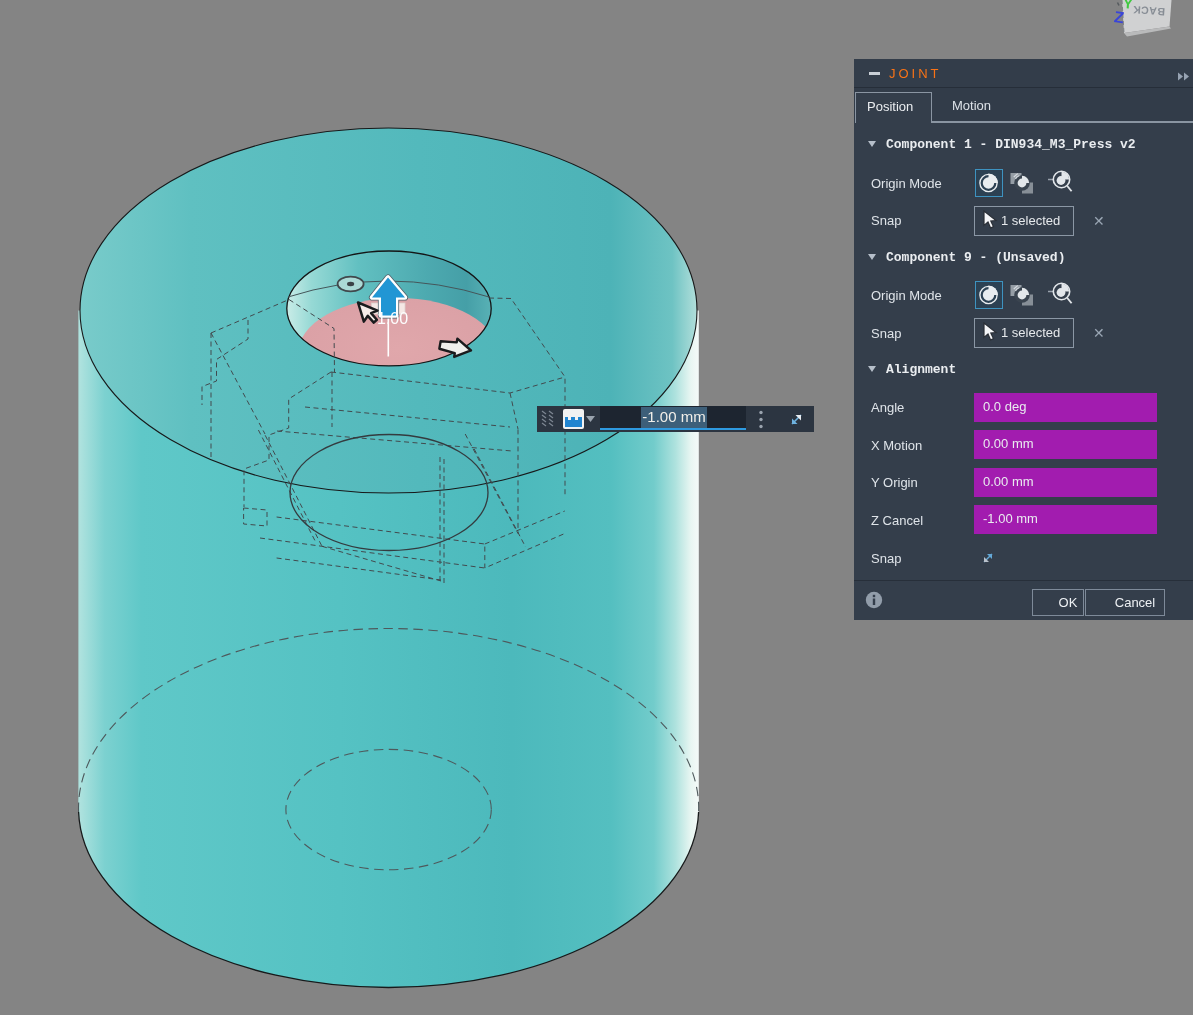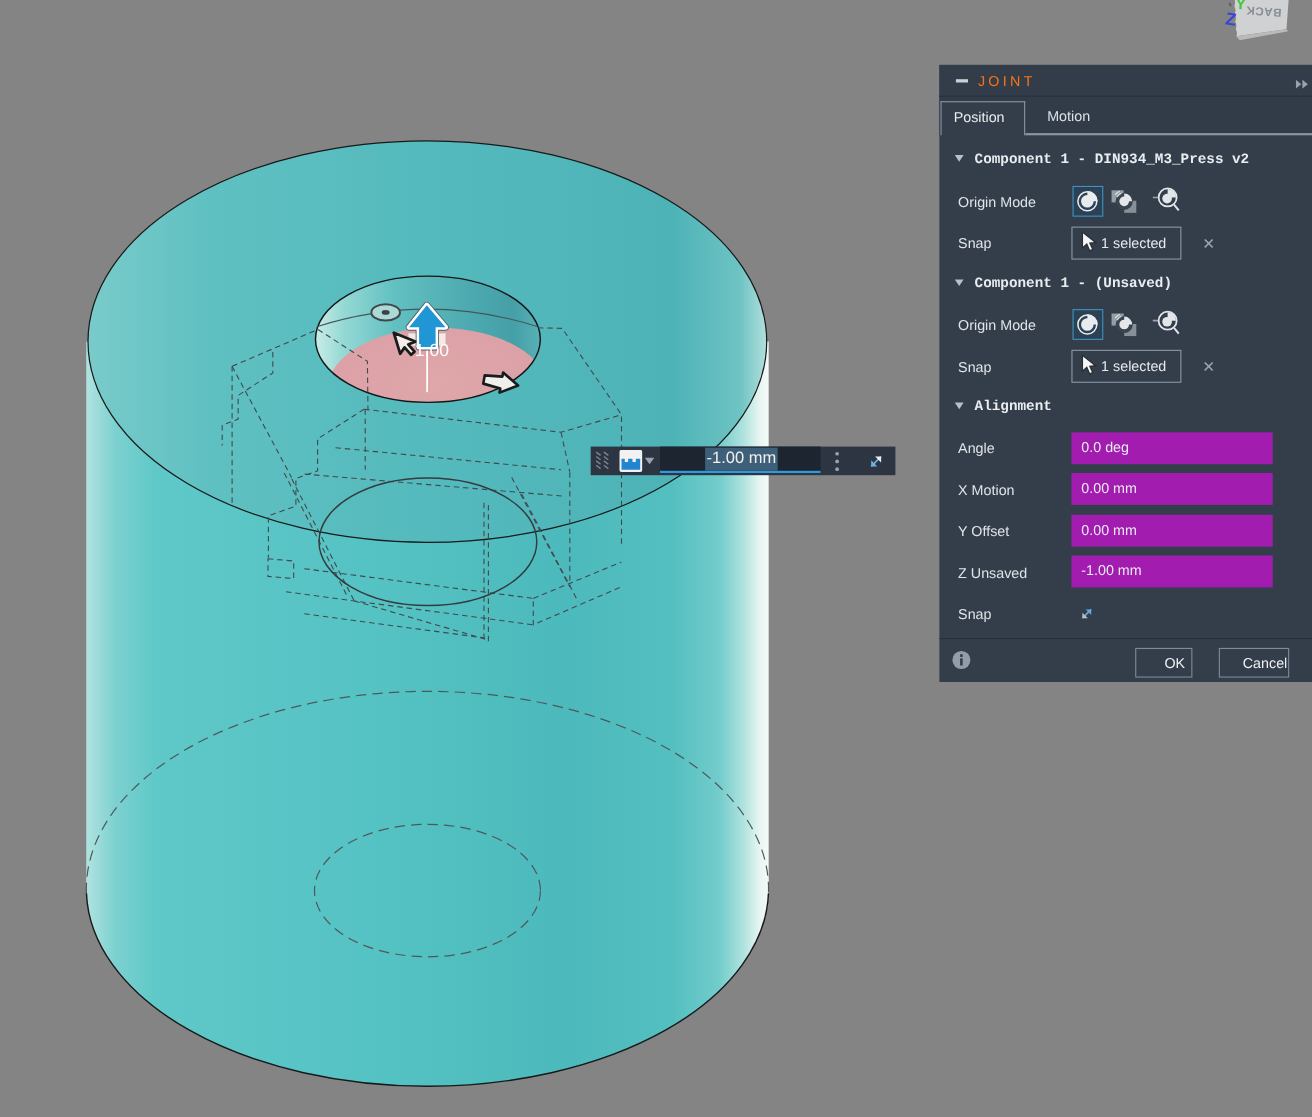--- a/index.html
+++ b/index.html
@@ -213,21 +213,21 @@
       <div class="lbl">Snap</div>
     <div class="snapbox" style="top:-7px;">1 selected</div>
     <svg class="curs" style="left:128px; top:-3px;" width="16" height="20" viewBox="0 0 16 20">
       <path d="M2,1 L2,15.5 L6,12 L8.6,18 L11.4,16.6 L8.8,11 L14,10.5 Z" fill="#f5f6f8" stroke="#2a2f36" stroke-width="1.2"></path>
       </svg>
     <div class="xmark" style="top:0px;">✕</div>
     </div>
 
   <div class="row" style="top:191px;">
       <div class="tri"></div>
-      <div class="hdr">Component 1 - (Unsaved)</div>
+      <div class="hdr">Component 9 - (Unsaved)</div>
     </div>
   <div class="row" style="top:229px;">
       <div class="lbl">Origin Mode</div>
     </div>
   <div class="obox1" style="top:222px;"><svg width="26" height="26" viewBox="0 0 26 26">
     <circle cx="12.5" cy="13" r="8.6" fill="none" stroke="#e8ecef" stroke-width="1.4"></circle>
     <circle cx="12.5" cy="13" r="5.7" fill="#e8ecef"></circle>
     <path d="M12.5,13 L12.5,3.6 A9.4,9.4 0 0 1 21.9,13 Z" fill="#e8ecef"></path>
       </svg></div>
   <div class="oic" style="left:156px; top:224px;"><svg width="25" height="25" viewBox="0 0 25 25">
@@ -261,43 +261,43 @@
     </div>
   <div class="row" style="top:341px;">
       <div class="lbl">Angle</div>
       <div class="input" style="top:-7px;">0.0 deg</div>
     </div>
   <div class="row" style="top:379px;">
       <div class="lbl">X Motion</div>
       <div class="input" style="top:-8px;">0.00 mm</div>
     </div>
   <div class="row" style="top:416px;">
-      <div class="lbl">Y Offset</div>
+      <div class="lbl">Y Origin</div>
       <div class="input" style="top:-7px;">0.00 mm</div>
     </div>
   <div class="row" style="top:454px;">
-      <div class="lbl">Z Unsaved</div>
+      <div class="lbl">Z Cancel</div>
       <div class="input" style="top:-8px;">-1.00 mm</div>
     </div>
   <div class="row" style="top:492px;">
       <div class="lbl">Snap</div>
     <svg style="position:absolute; left:126px; top:-1px;" width="16" height="16" viewBox="0 0 16 16">
       <path d="M4,12 L12,4" stroke="#64a9d8" stroke-width="1.5"></path>
       <path d="M12,4 L12,9 L7,4 Z" fill="#64a9d8"></path>
       <path d="M4,12 L4,7 L9,12 Z" fill="#b9c1cb"></path>
       </svg>
     </div>
   <div id="footer">
     <svg style="position:absolute; left:11px; top:10px;" width="18" height="18" viewBox="0 0 18 18">
       <circle cx="9" cy="9" r="8.2" fill="#929daa"></circle>
       <rect x="7.8" y="7.5" width="2.4" height="6.5" fill="#343e4b"></rect>
       <rect x="7.8" y="3.8" width="2.4" height="2.4" fill="#343e4b"></rect>
       </svg>
     <div class="btn" style="left:178px; width:52px;">OK</div>
-    <div class="btn" style="left:254px; width:64px;">Cancel</div>
+    <div class="btn" style="left:231px; width:80px;">Cancel</div>
   </div>
 </div>
 <div id="dtool">
   <svg style="position:absolute; left:3px; top:3px;" width="16" height="20" viewBox="0 0 16 20">
     <g stroke="#7e8793" stroke-width="1.2">
       <path d="M2,2 L6,5"></path>
         <path d="M2,6 L6,9"></path>
         <path d="M2,10 L6,13"></path>
         <path d="M2,14 L6,17"></path>
       <path d="M9,2 L13,5"></path>

